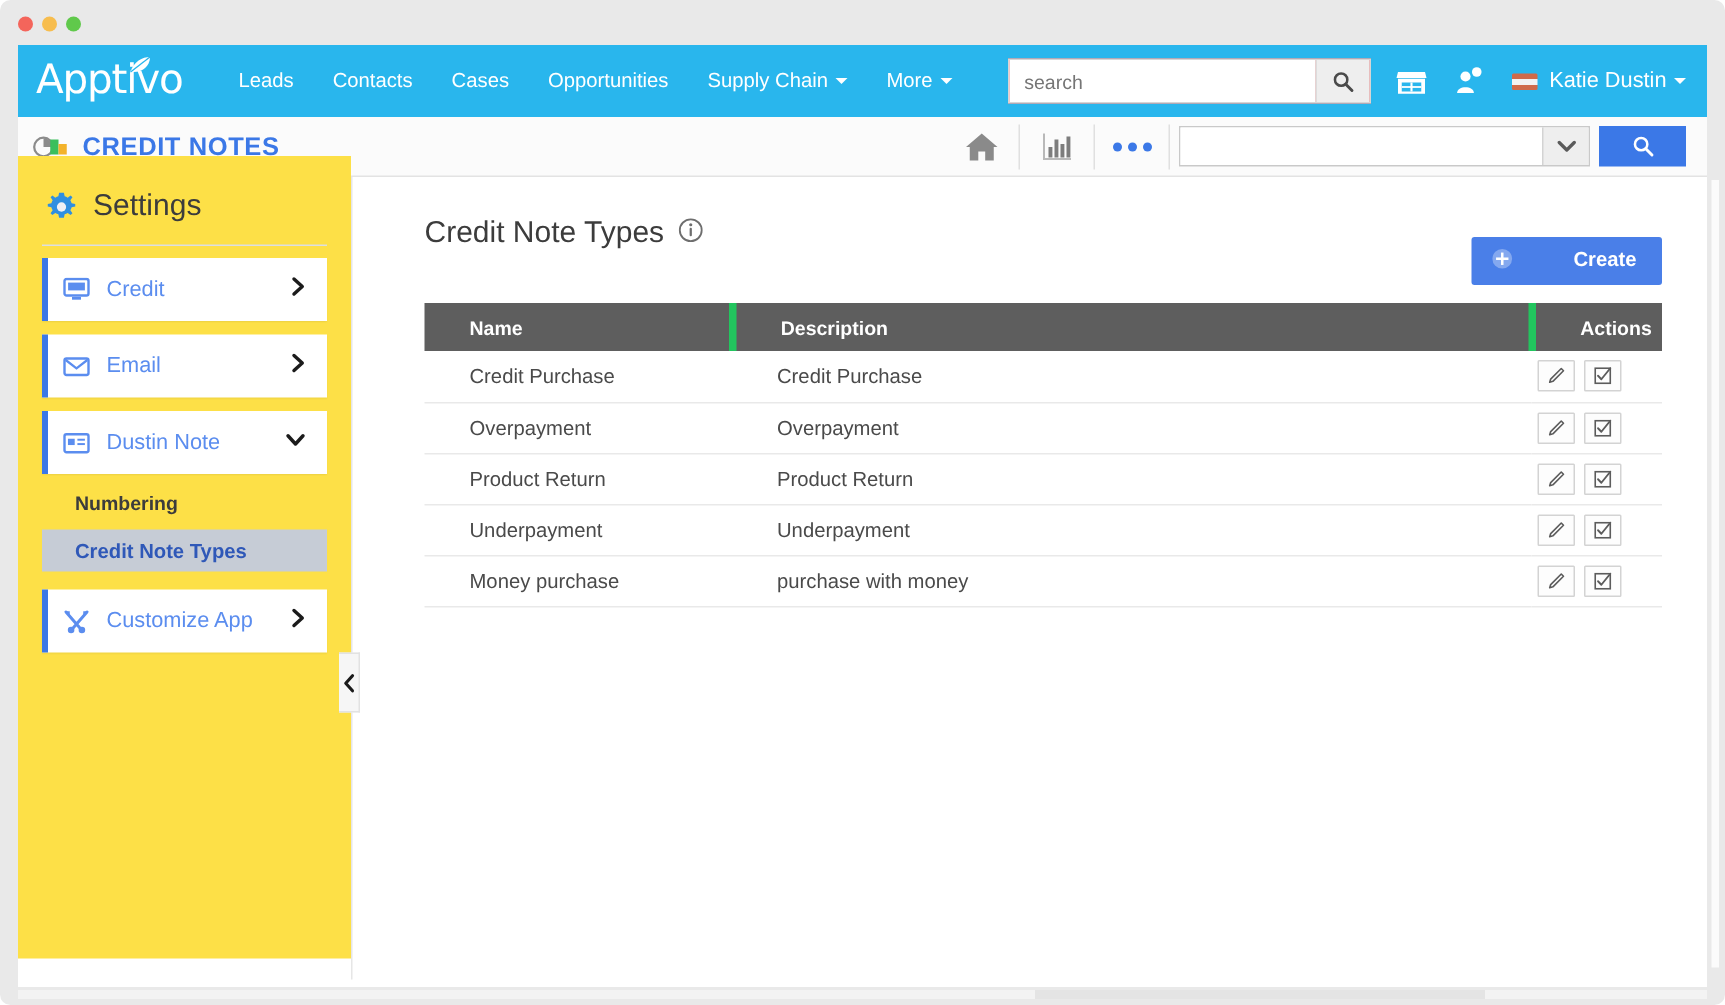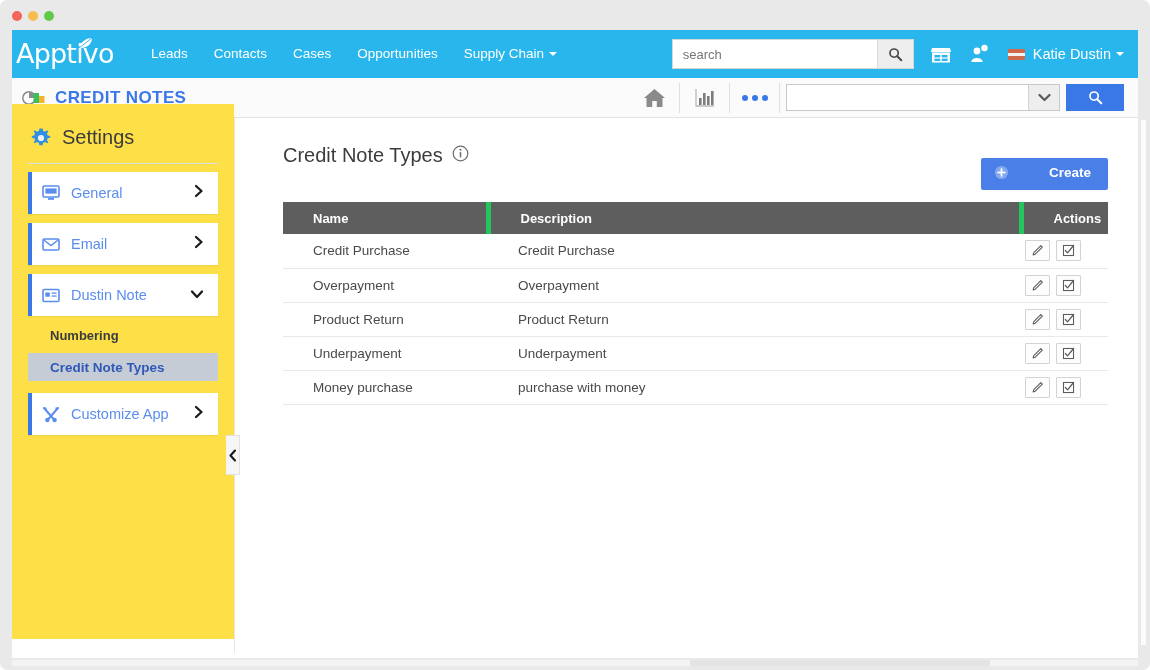--- a/index.html
+++ b/index.html
@@ -22,21 +22,21 @@
   .light.yellow { background: #f7bd4e; }
   .light.green { background: #60c94b; }
 
   
   #top-nav {
     position: absolute; left: 12px; top: 30px; width: 1126px; height: 48px;
     background: #29b6ed;
     display: flex; align-items: center;
   }
   #logo {
-    margin-left: 4px; width: 104px; height: 32px;
+    margin-left: 12px; width: 104px; height: 32px;
     position: relative;
     display: flex; align-items: center;
   }
   #logo-text {
     font-size: 27px; color: #ffffff; letter-spacing: -0.8px;
     font-family: "DejaVu Sans", sans-serif; font-weight: 400;
     line-height: 30px;
   }
   #logo-leaf {
     position: absolute; left: 62px; top: 0px; width: 15px; height: 11px;
@@ -231,20 +231,21 @@
       <path d="M1 10 C 5 7, 10 3, 14 0" stroke="#29b6ed" stroke-width="0.9" fill="none"></path>
     </svg>
   </div>
 
   <div id="nav-links">
     <div class="nav-link"><span>Leads</span></div>
     <div class="nav-link"><span>Contacts</span></div>
     <div class="nav-link"><span>Cases</span></div>
     <div class="nav-link"><span>Opportunities</span></div>
     <div class="nav-link"><span>Supply Chain</span><i class="caret-down"></i></div>
+    <div class="nav-link"><span>More</span><i class="caret-down"></i></div>
   </div>
 
   <div id="nav-right">
     <div id="global-search-wrap">
       <input id="global-search-input" type="text" placeholder="search" style="">
       <button id="global-search-btn">
         <svg width="15" height="15" viewBox="0 0 16 16">
           <circle cx="6.5" cy="6.5" r="4.4" fill="none" stroke="#4a4a4a" stroke-width="1.8"></circle>
           <line x1="9.8" y1="9.8" x2="14.2" y2="14.2" stroke="#4a4a4a" stroke-width="2.1" stroke-linecap="round"></line>
         </svg>
@@ -346,21 +347,21 @@
   <div id="settings-divider"></div>
 
   <div class="set-item">
     <span class="set-item-icon">
       <svg width="18" height="16" viewBox="0 0 18 16">
         <rect x="1" y="1" width="16" height="11" rx="1.4" fill="none" stroke="#5b8def" stroke-width="1.6"></rect>
         <rect x="3.4" y="3.4" width="11.2" height="5.2" fill="#5b8def"></rect>
         <rect x="6" y="13" width="6" height="1.8" fill="#5b8def"></rect>
       </svg>
     </span>
-    <span class="set-item-label">General</span>
+    <span class="set-item-label">Credit</span>
     <span class="set-item-chev">
       <svg width="10" height="14" viewBox="0 0 10 14">
           <path d="M2 2 L7.5 7 L2 12" fill="none" stroke="#1b1b1b" stroke-width="2.3" stroke-linecap="round" stroke-linejoin="round"></path>
         </svg>
     </span>
   </div>
 
   <div class="set-item">
     <span class="set-item-icon">
       <svg width="18" height="15" viewBox="0 0 18 15">

